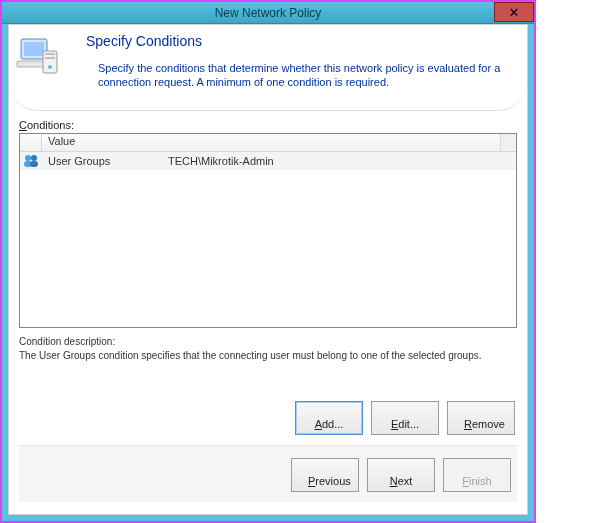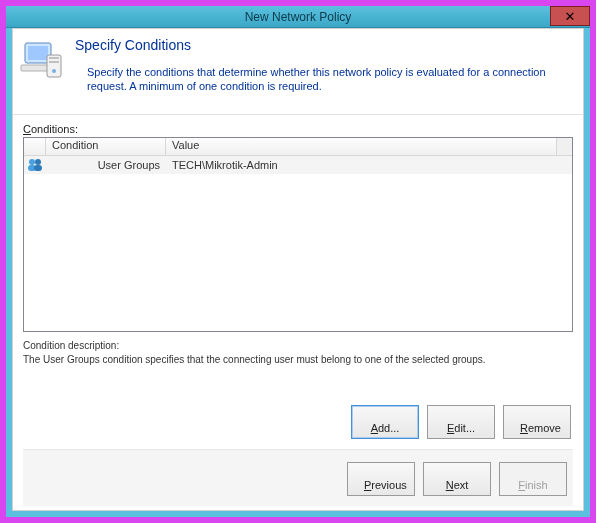--- a/index.html
+++ b/index.html
@@ -6,23 +6,23 @@
   body {
     margin: 0;
     font-family: 'Segoe UI', Tahoma, sans-serif;
     font-size: 11px;
     background: #fff;
     width: 600px;
     height: 523px;
     overflow: hidden;
   }
   .window {
-    width: 596px;
+    width: 536px;
     height: 523px;
-    border: 6px solid #d946ef;
+    border: 2px solid #d946ef;
     background: #3b82f6;
     display: flex;
     flex-direction: column;
   }
   .titlebar {
     height: 22px;
     background: linear-gradient(to bottom, #5bc0de 0%, #3ba7c7 100%);
     display: flex;
     align-items: center;
     border-bottom: 1px solid #2a8aa8;
@@ -61,22 +61,23 @@
     flex: 1;
     background: #fff;
     display: flex;
     flex-direction: column;
     border: 1px solid #d0d0d0;
   }
   .header {
     display: flex;
     padding: 8px 10px 8px 6px;
     border-bottom: 1px solid #e1e1e1;
-    gap: 8px;
+    gap: 23px;
     min-height: 62px;
+    border-radius: 29px;
   }
   .header-icon {
     width: 48px;
     height: 48px;
     flex-shrink: 0;
     position: relative;
   }
   .header-icon svg { width: 48px; height: 48px; }
   .header-text h2 {
     margin: 0 0 4px 0;
@@ -131,21 +132,21 @@
     background: #f4f4f4;
     font-size: 11px;
   }
   .row-icon {
     width: 22px;
     display: flex;
     align-items: center;
     justify-content: center;
   }
   .row-icon svg { width: 16px; height: 14px; }
-  .row-cond { width: 120px; padding: 0 6px; text-align: right; }
+  .row-cond { width: 120px; padding: 0 6px; }
   .row-val { flex: 1; padding: 0 6px; }
   .desc-block { margin-top: 8px; font-size: 10px; color: #333; }
   .desc-label { margin-bottom: 2px; }
   .desc-text { line-height: 1.3; min-height: 28px; }
   .btn-row {
     display: flex;
     justify-content: flex-end;
     gap: 8px;
     padding: 24px 2px 10px 2px;
     border-bottom: 1px solid #e6e6e6;
@@ -210,21 +211,20 @@
       </div>
 
       <div class="content">
         <div class="section-label">
           <span class="underline">C</span><span>onditions:</span>
         </div>
 
         <div class="list-box">
           <div class="list-header">
             <div class="col-icon"></div>
-            <div class="col-cond">Condition</div>
             <div class="col-val">Value</div>
             <div class="sb-gutter"></div>
           </div>
           <div class="list-body">
             <div class="list-row">
               <div class="row-icon">
                 <svg viewBox="0 0 16 14">
                   <circle cx="5" cy="4" r="3" fill="#4aa0e0"></circle>
                   <circle cx="11" cy="4" r="3" fill="#2e7ab8"></circle>
                   <rect x="1" y="7" width="8" height="6" rx="3" fill="#4aa0e0"></rect>

